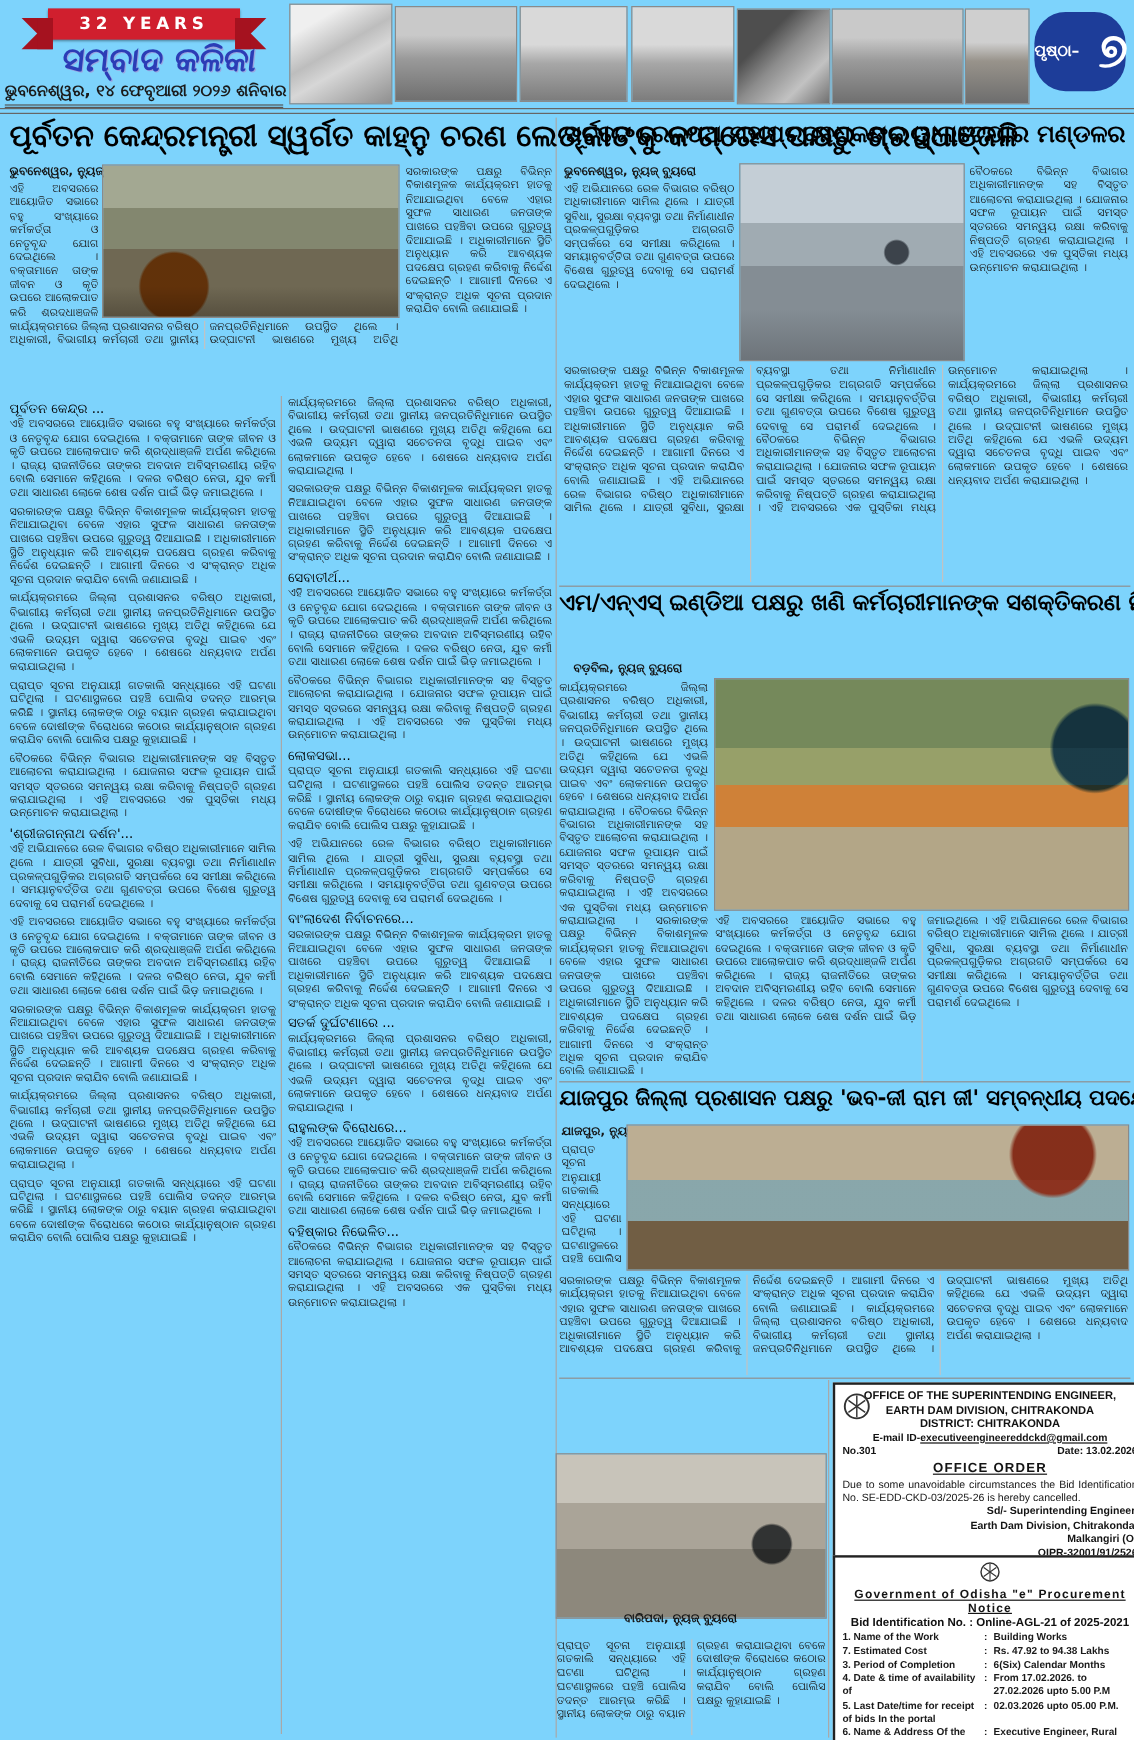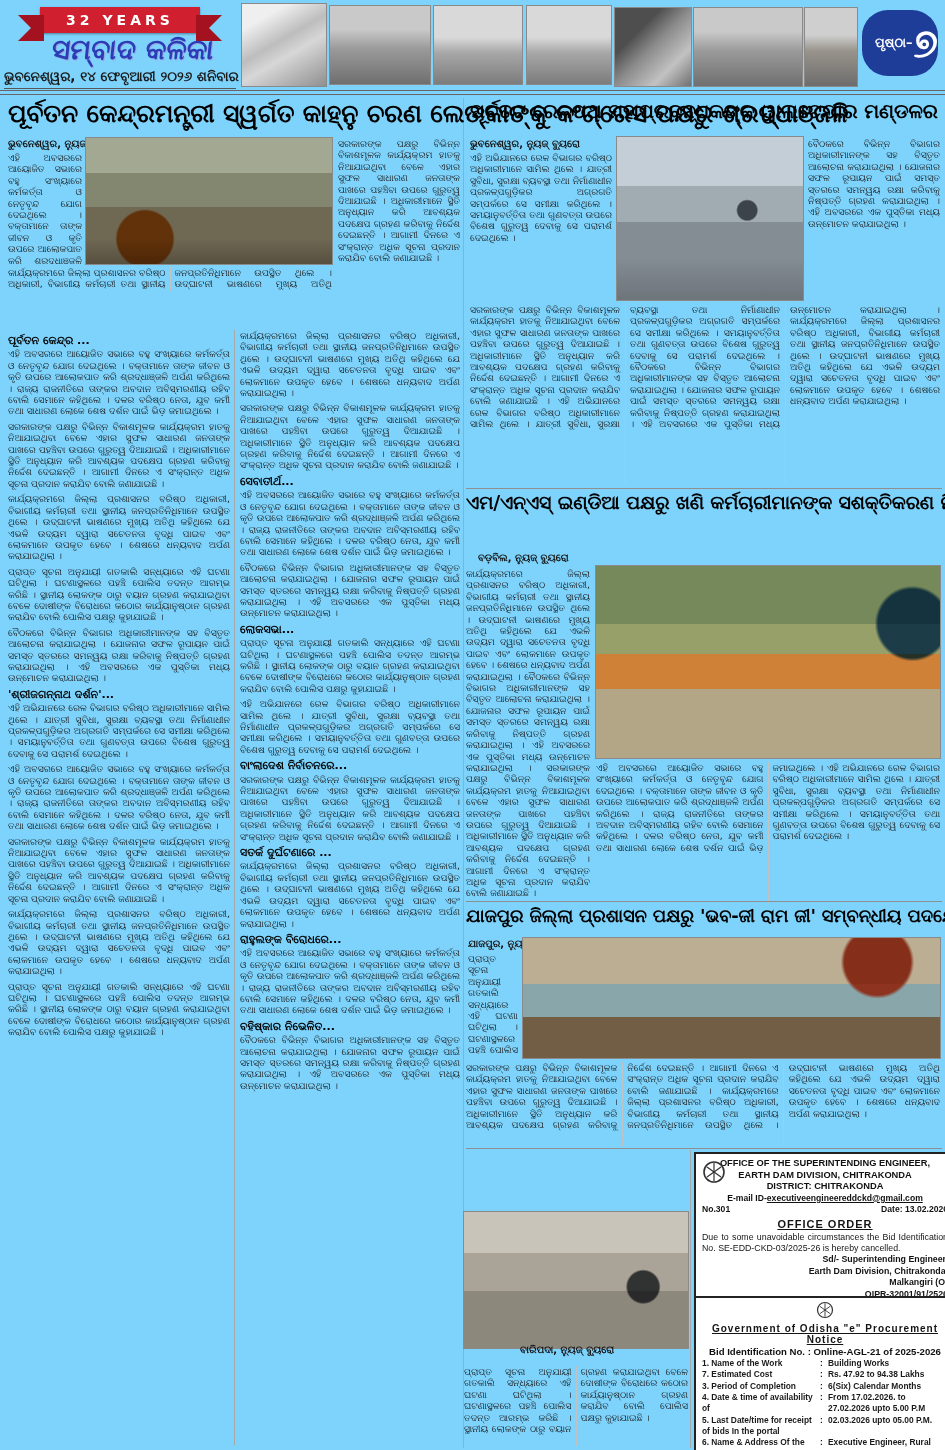--- a/index.html
+++ b/index.html
@@ -10,38 +10,38 @@
   .ribbon{background:#d01f2e;color:#fff;font-weight:bold;font-size:14px;letter-spacing:4px;
           text-align:center;line-height:26px;height:26px;box-shadow:0 1px 2px rgba(0,0,0,.4);}
   .ribbon:before,.ribbon:after{content:"";position:absolute;top:8px;border:13px solid #a5121f;}
   .ribbon:before{left:-22px;border-left-color:transparent;}
   .ribbon:after{right:-22px;border-right-color:transparent;}
   .paper-logo{color:#2b3db6;font-weight:bold;font-size:28px;transform:skewX(-6deg);
               text-shadow:1px 1px 0 #9aa6e0;white-space:nowrap;}
   .mast-date{font-weight:bold;font-size:13.5px;color:#1a1a1a;border-bottom:3px double #555;
              padding-bottom:3px;white-space:nowrap;}
   .page-badge{background:#1d3d99;border-radius:26px;color:#fff;display:flex;align-items:center;
-              justify-content:flex-end;gap:1px;}
+              justify-content:flex-start;gap:16px;}
   .page-badge .lbl{font-size:13px;font-weight:bold;}
   .page-badge .num{font-size:40px;font-weight:bold;line-height:1;}
   .ph{background-size:cover;outline:1px solid #8a8a8a;}
   .ph-g1{background:linear-gradient(150deg,#efefef 0 20%,#bdbdbd 45%,#d7d7d7 60%,#8f8f8f);}
   .ph-g2{background:linear-gradient(180deg,#c9c9c9 0 30%,#9a9a9a 55%,#6f6f6f);}
   .ph-g3{background:linear-gradient(135deg,#4e4e4e 0 30%,#8c8c8c 50%,#c2c2c2 75%,#707070);}
   .ph-g4{background:linear-gradient(180deg,#d9d9d9 0 40%,#a7a7a7 60%,#7c7c7c);}
   .ph-g5{background:linear-gradient(180deg,#cfcfcf 0 35%,#98938b 55%,#6d6d6d);}
   
   .headline{font-weight:bold;color:#000;line-height:1.15;letter-spacing:-.2px;}
   .h1a{font-size:25px;white-space:nowrap;}
   .h2c{font-size:19px;text-align:center;white-space:nowrap;}
   .dateline{font-weight:bold;font-size:10px;white-space:nowrap;}
   .body-col{font-size:9.3px;line-height:11.4px;text-align:justify;overflow:hidden;color:#1c1c1c;}
   .col2{column-count:2;column-gap:9px;column-rule:1px solid #c2c2c2;}
   .col3{column-count:3;column-gap:10px;column-rule:1px solid #c2c2c2;}
-  .subhead{font-weight:bold;font-size:11px;margin:5px 0 2px;color:#000;}
+  .subhead{font-weight:normal;font-size:11px;margin:5px 0 2px;color:#000;}
   .para{margin:0 0 4px;}
   .banner-bar{background:#d8d7d2;border-top:2px solid #3c3c3c;border-bottom:2px solid #3c3c3c;
               color:#000;font-weight:bold;font-size:24px;display:flex;align-items:center;
               justify-content:center;word-spacing:22px;letter-spacing:1px;}
   .vrule{width:1px;background:#a8a8a8;}
   .hrule{height:1px;background:#8f8f8f;}
   .toprule{height:3px;border-top:1px solid #666;border-bottom:1px solid #666;}
   
   .ph-crowd{background:linear-gradient(180deg,#a3a892 0 28%,#83876f 28% 55%,#6f6853 55% 80%,#57503f),
             radial-gradient(circle at 24% 80%,#e07a1f 0 13%,transparent 14%);background-blend-mode:multiply;}
@@ -253,21 +253,21 @@
   <div class="abs notice-box" style="left:694px;top:1296px;width:246px;height:150px;padding:3px 6px;">
     <div style="text-align:center;">
       <svg width="18" height="18" viewBox="0 0 24 24">
         <circle cx="12" cy="12" r="10" fill="none" stroke="#333" stroke-width="1.6"></circle>
         <line x1="12" y1="3" x2="12" y2="21" stroke="#333" stroke-width="1.2"></line>
         <line x1="5" y1="7" x2="19" y2="17" stroke="#333" stroke-width="1.2"></line>
         <line x1="5" y1="17" x2="19" y2="7" stroke="#333" stroke-width="1.2"></line>
       </svg>
     </div>
     <div class="nb-title" style="margin:0 0 1px;font-size:10px;"><span>Government of Odisha "e" Procurement Notice</span></div>
-    <div class="nb-head" style="font-size:9.6px;"><span>Bid Identification No. : Online-AGL-21 of 2025-2026</span></div>
+    <div class="nb-head" style="font-size:9.6px;"><span>Bid Identification No. : Online-AGL-21 of 2025-2021</span></div>
     <div class="nb-row">
         <span class="l">1. Name of the Work</span>
         <span class="c">:</span>
         <span class="v">Building Works</span>
       </div>
     <div class="nb-row">
         <span class="l">7. Estimated Cost</span>
         <span class="c">:</span>
         <span class="v">Rs. 47.92 to 94.38 Lakhs</span>
       </div>

